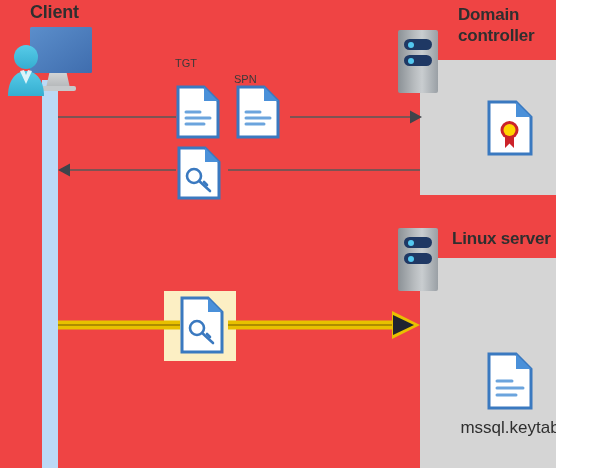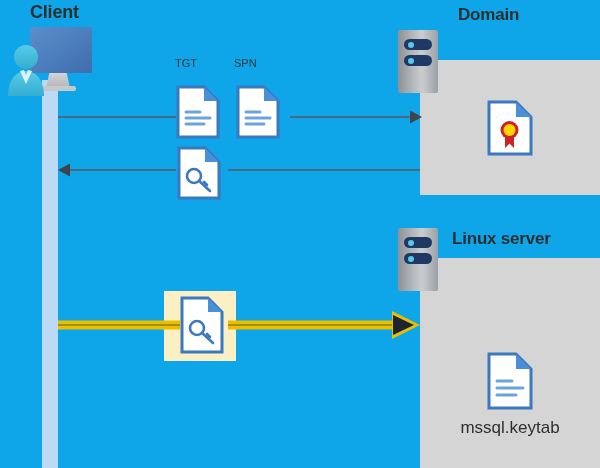--- a/index.html
+++ b/index.html
@@ -6,23 +6,23 @@
   html, body {
     margin: 0;
     padding: 0;
     background: #ffffff;
   }
   body {
     font-family: "Liberation Sans", sans-serif;
   }
   #diagram {
     position: relative;
-    width: 600px;
+    width: 556px;
     height: 468px;
-    background: #0ea5e9;
+    background: #ef4444;
     overflow: hidden;
   }
   .abs { position: absolute; }
 
   
   .heading {
     font-family: "Liberation Sans", sans-serif;
     font-weight: bold;
     color: #2f2f2f;
     font-size: 17px;
@@ -103,21 +103,21 @@
   
   #client-icon { left: 4px; top: 26px; width: 100px; height: 72px; }
 
   
   .msg-label {
     font-family: "Liberation Sans", sans-serif;
     font-size: 11px;
     color: #3a3a3a;
   }
   #label-tgt { left: 175px; top: 57px; }
-  #label-spn { left: 234px; top: 57px; }
+  #label-spn { left: 234px; top: 73px; }
 
   
   #highlight-box {
     left: 164px;
     top: 291px;
     width: 72px;
     height: 70px;
     background: #fcefc4;
   }
 
@@ -184,20 +184,21 @@
       <path d="M4 70 C4 54 12 45 22 45 C32 45 40 54 40 70 Z" fill="url(#persGrad)"></path>
 
       <path d="M16 45 L22 58 L28 45 L24 44 L22 49 L20 44 Z" fill="#e8f7fb" opacity="0.92"></path>
     </svg>
   </div>
 
   <div class="abs heading" id="client-title">Client</div>
 
   <div class="abs heading" id="dc-title">
     <div>Domain</div>
+    <div>controller</div>
   </div>
 
   <div class="abs heading" id="linux-title">Linux server</div>
 
   <div class="abs rack" id="dc-rack">
     <div class="bay b1">
         <div class="led"></div>
       </div>
     <div class="bay b2">
         <div class="led"></div>

